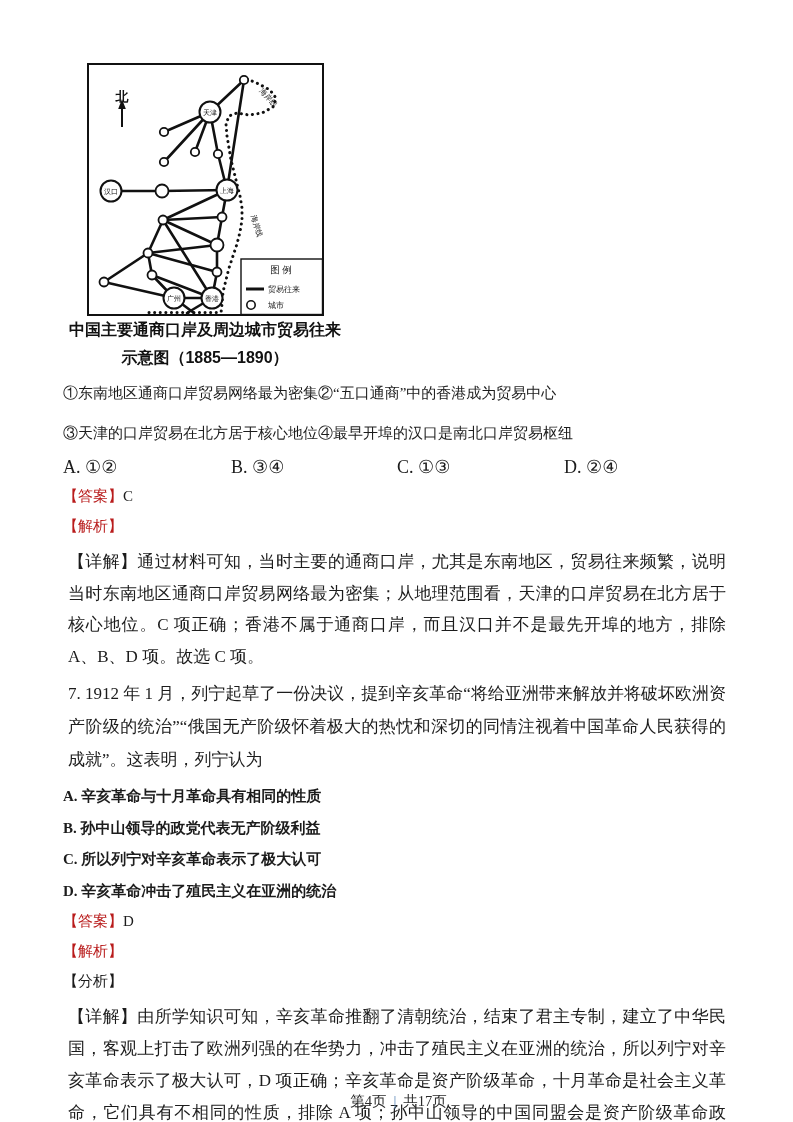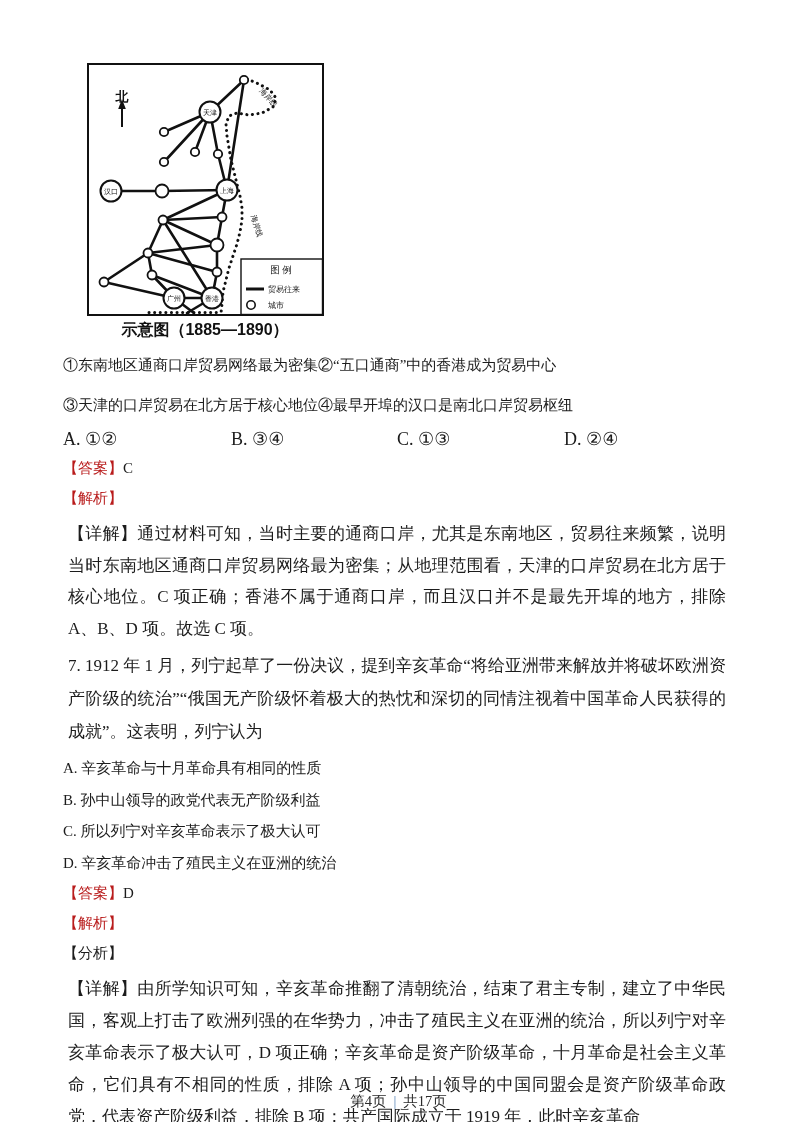--- a/index.html
+++ b/index.html
@@ -17,21 +17,21 @@
   .line{margin:0;font-size:15px;}
   .stmt{line-height:40px;white-space:nowrap;}
   .opt-row{display:flex;line-height:29px;font-size:18px;}
   .opt-row .o1{width:168px;}.opt-row .o2{width:166px;}.opt-row .o3{width:167px;}
   .ans-line{line-height:29px;}
   .sec-line{line-height:30px;}
   .para{margin:5px;font-size:17px;text-align:justify;}
   .detail6{line-height:31.5px;}
   .detail7{line-height:32px;}
   .stem{line-height:33px;}
-  .q7opt{line-height:31.5px;}
+  .q7opt{line-height:31.5px;font-weight:bold;}
   .label-blue{color:#b91c1c;}
   
   .footer{position:absolute;left:4px;right:0;top:1092px;text-align:center;
           font-size:14.5px;color:#2a2a2a;}
   .footer .sep{color:#5a86b8;padding:0 7px;}
 </style>
 </head>
 <body>
 
 <div class="page">
@@ -122,20 +122,21 @@
 
         <g>
           <rect x="154" y="196" width="81.5" height="55.5" fill="#fff" stroke="#111" stroke-width="1.4"></rect>
           <text x="194" y="210" text-anchor="middle" font-size="9.5" fill="#111" font-family="Liberation Sans, sans-serif">图 例</text>
           <line x1="159" y1="226" x2="177" y2="226" stroke="#111" stroke-width="3"></line>
           <text x="181" y="229" font-size="8" fill="#111" font-family="Liberation Sans, sans-serif">贸易往来</text>
           <circle cx="164" cy="242" r="4.2" fill="#fff" stroke="#111" stroke-width="1.6"></circle>
           <text x="181" y="245" font-size="8" fill="#111" font-family="Liberation Sans, sans-serif">城市</text>
         </g>
       </svg>
+      <div class="caption">中国主要通商口岸及周边城市贸易往来</div>
       <div class="caption">示意图（1885—1890）</div>
     </div>
 
     <p class="line stmt">①东南地区通商口岸贸易网络最为密集②“五口通商”中的香港成为贸易中心</p>
     <p class="line stmt">③天津的口岸贸易在北方居于核心地位④最早开埠的汉口是南北口岸贸易枢纽</p>
 
     <div class="opt-row">
       <span class="o1">A. ①②</span>
       <span class="o2">B. ③④</span>
       <span class="o3">C. ①③</span>

